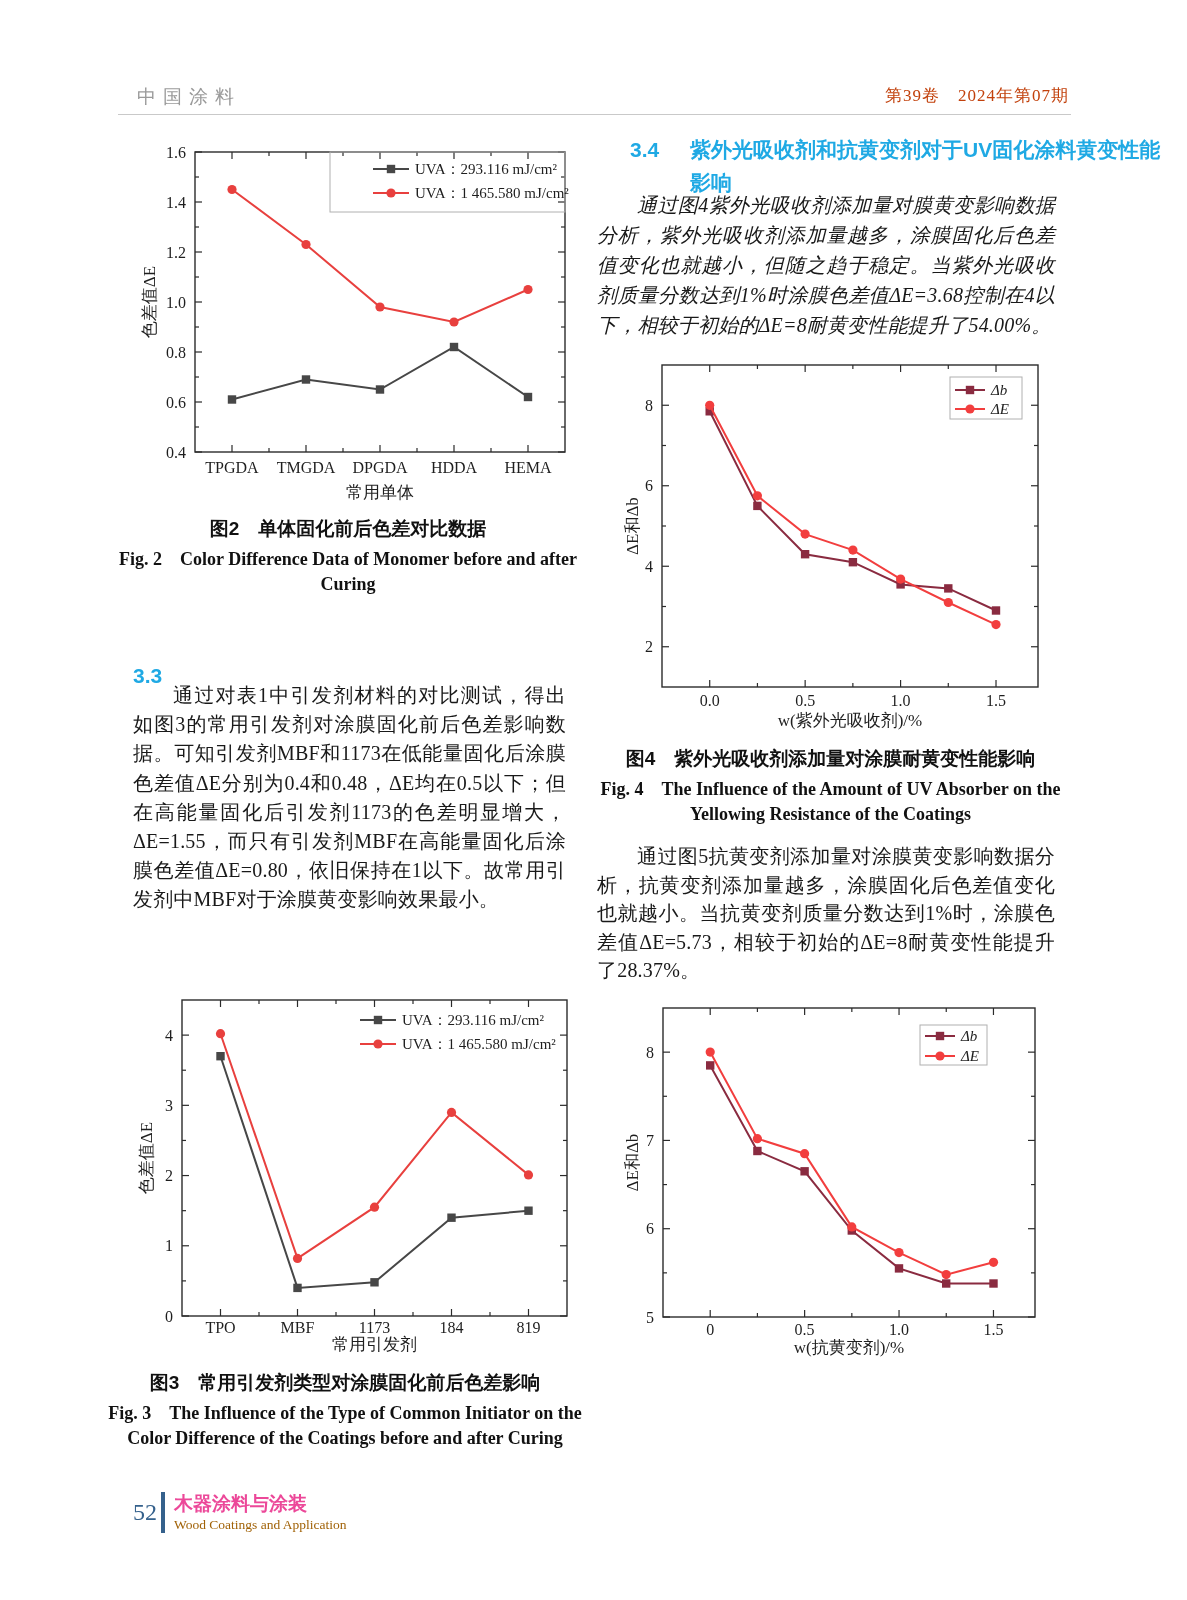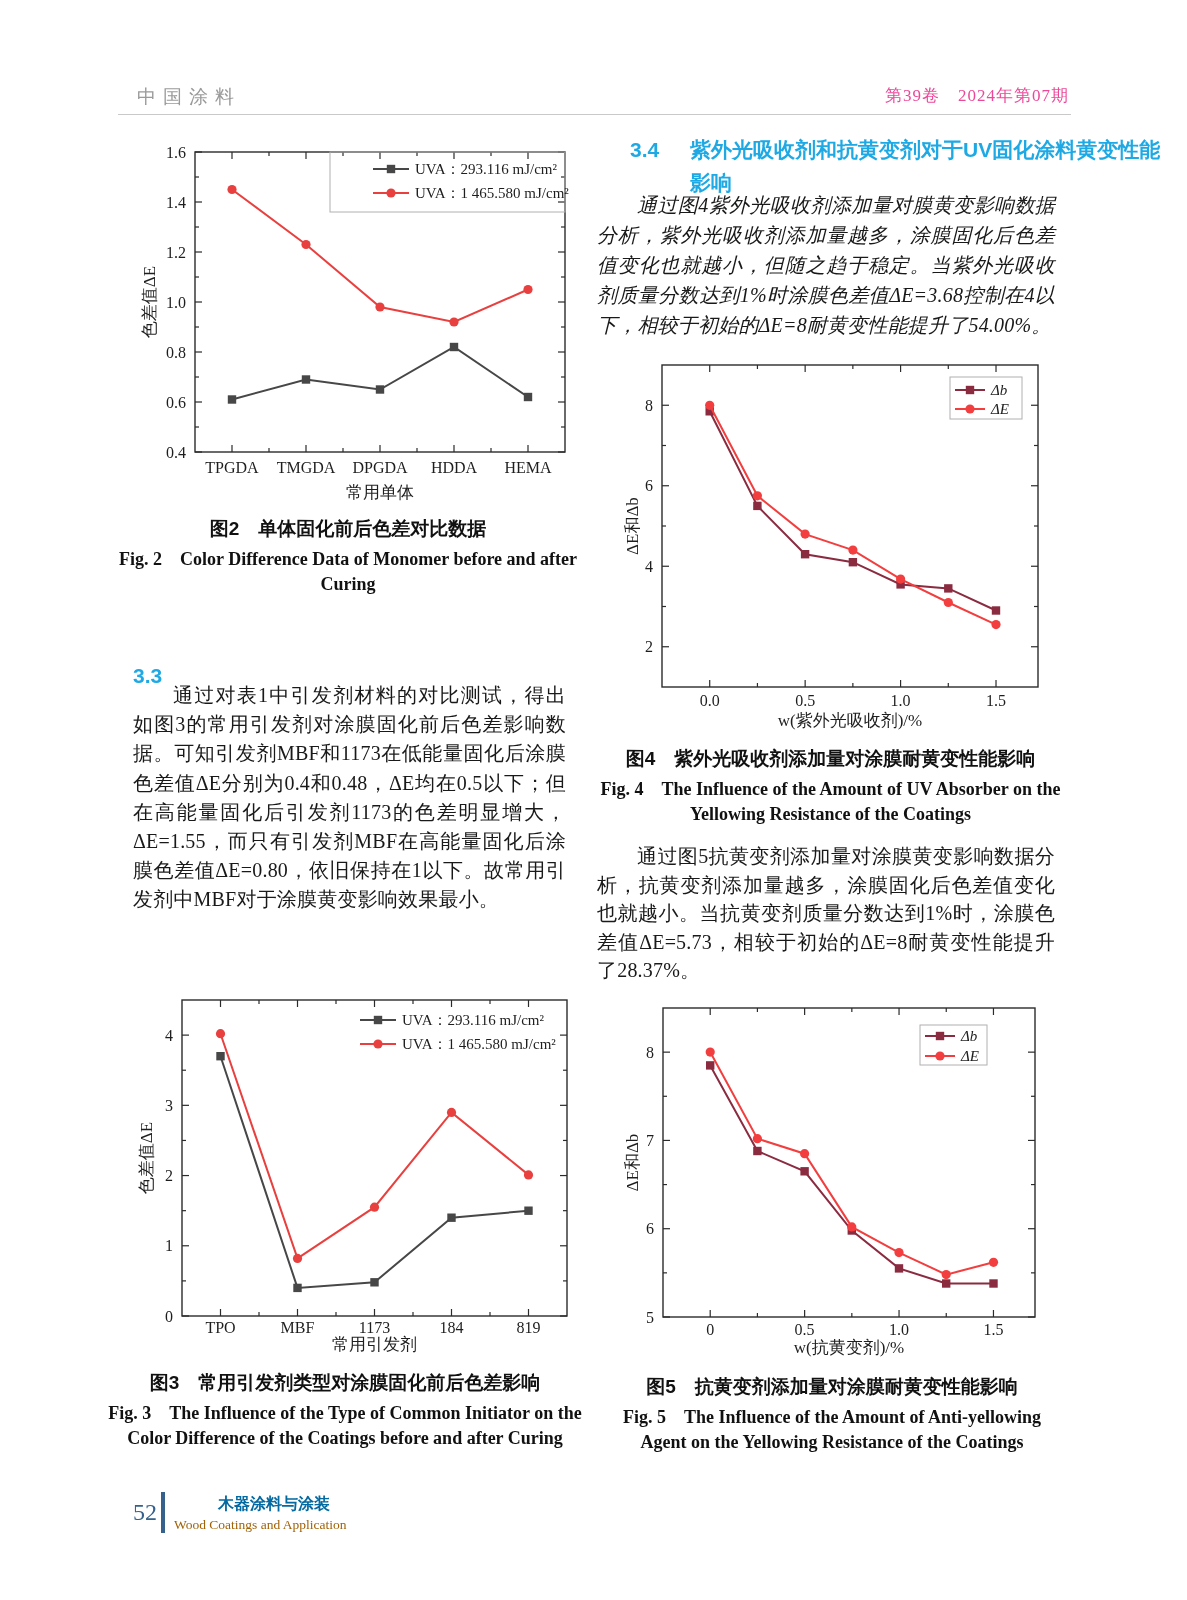--- a/index.html
+++ b/index.html
@@ -1,42 +1,42 @@
 <!DOCTYPE html>
 <html style="--accent: #1fa9e4; --footer-accent: #35618c;"><head>
 <meta charset="utf-8">
 <style>
   html,body{margin:0;padding:0;background:#ffffff;}
   .page{position:relative;width:1187px;height:1600px;background:#ffffff;overflow:hidden;
         font-family:"Liberation Serif","DejaVu Serif",serif;color:#1e1e1e;}
   
   .hdr-left{position:absolute;left:137px;top:84px;font-size:19px;color:#9a9a9a;letter-spacing:7px;}
-  .hdr-right{position:absolute;right:118px;top:84px;font-size:17px;color:#ec4899;letter-spacing:1px;}
+  .hdr-right{position:absolute;right:118px;top:84px;font-size:17px;color:#c2410c;letter-spacing:1px;}
   .hdr-rule{position:absolute;left:118px;right:116px;top:114px;height:1px;background:#c9c9c9;}
   
   .sec-h{position:absolute;font-family:"Liberation Sans","DejaVu Sans",sans-serif;font-weight:bold;
          font-size:21px;line-height:33px;color:var(--accent,#1fa9e4);padding-left:60px;}
   .sec-h .num{position:absolute;left:0;top:0;}
   
   .body-p{position:absolute;text-align:justify;font-size:20px;color:#191919;text-indent:2em;
           letter-spacing:0.2px;}
   
   .caps{position:absolute;text-align:center;}
   .cap-cn{font-family:"Liberation Sans","DejaVu Sans",sans-serif;font-weight:bold;font-size:19px;
           color:#111;margin-bottom:5px;}
   .cap-en{font-family:"Liberation Serif","DejaVu Serif",serif;font-weight:bold;font-size:18px;
           line-height:25px;color:#111;}
   .fig-svg{position:absolute;}
   
   .footer{position:absolute;left:133px;top:1492px;display:flex;align-items:stretch;}
   .pageno{font-size:24px;color:var(--footer-accent,#35618c);align-self:center;padding-right:4px;}
   .footer-bar{width:4px;background:var(--footer-accent,#35618c);margin-right:9px;}
   .footer-names{display:flex;flex-direction:column;justify-content:center;}
-  .footer-cn{font-family:"Liberation Sans","DejaVu Sans",sans-serif;font-weight:bold;font-size:16px;
-             color:#0369a1;line-height:24px;margin-left:44px;}
+  .footer-cn{font-family:"Liberation Sans","DejaVu Sans",sans-serif;font-weight:bold;font-size:19px;
+             color:#ec4899;line-height:24px;}
   .footer-en{font-size:13.5px;color:#a16207;line-height:17px;}
 </style>
 </head>
 <body>
 
 <div class="page">
 
   <span class="hdr-left">中国涂料</span>
   <span class="hdr-right">第39卷　2024年第07期</span>
   <div class="hdr-rule"></div>
@@ -339,24 +339,20 @@
       <rect x="302" y="40" width="67" height="40" fill="none" stroke="#b0b0b0" stroke-width="1"></rect>
       <line x1="307" y1="51" x2="337" y2="51" stroke="#8a2b40" stroke-width="2"></line>
       <rect x="317.8" y="46.8" width="8.4" height="8.4" fill="#8a2b40"></rect>
       <text x="343" y="56" text-anchor="start" font-size="15" fill="#1e1e1e" font-family="&quot;Liberation Serif&quot;,&quot;DejaVu Serif&quot;,serif" font-style="italic">Δb</text>
       <line x1="307" y1="71" x2="337" y2="71" stroke="#f23e3e" stroke-width="2"></line>
       <circle cx="322" cy="71" r="4.6" fill="#f23e3e"></circle>
       <text x="343" y="76" text-anchor="start" font-size="15" fill="#1e1e1e" font-family="&quot;Liberation Serif&quot;,&quot;DejaVu Serif&quot;,serif" font-style="italic">ΔE</text>
       <text x="20" y="177.5" text-anchor="middle" font-size="17" fill="#1e1e1e" font-family="&quot;Liberation Serif&quot;,&quot;DejaVu Serif&quot;,serif" transform="rotate(-90 20 177.5)">ΔE和Δb</text>
       <text x="231" y="368" text-anchor="middle" font-size="17" fill="#1e1e1e" font-family="&quot;Liberation Serif&quot;,&quot;DejaVu Serif&quot;,serif">w(抗黄变剂)/%</text>
     </svg>
-  <div class="caps" style="left:608px;top:1374px;width:448px;">
-    <div class="cap-cn">图5　抗黄变剂添加量对涂膜耐黄变性能影响</div>
-    <div class="cap-en">Fig. 5　The Influence of the Amount of Anti-yellowing Agent on the Yellowing Resistance of the Coatings</div>
-  </div>
 
   <div class="footer">
     <span class="pageno">52</span>
     <span class="footer-bar"></span>
     <span class="footer-names">
       <span class="footer-cn">木器涂料与涂装</span>
       <span class="footer-en">Wood Coatings and Application</span>
     </span>
   </div>
 

